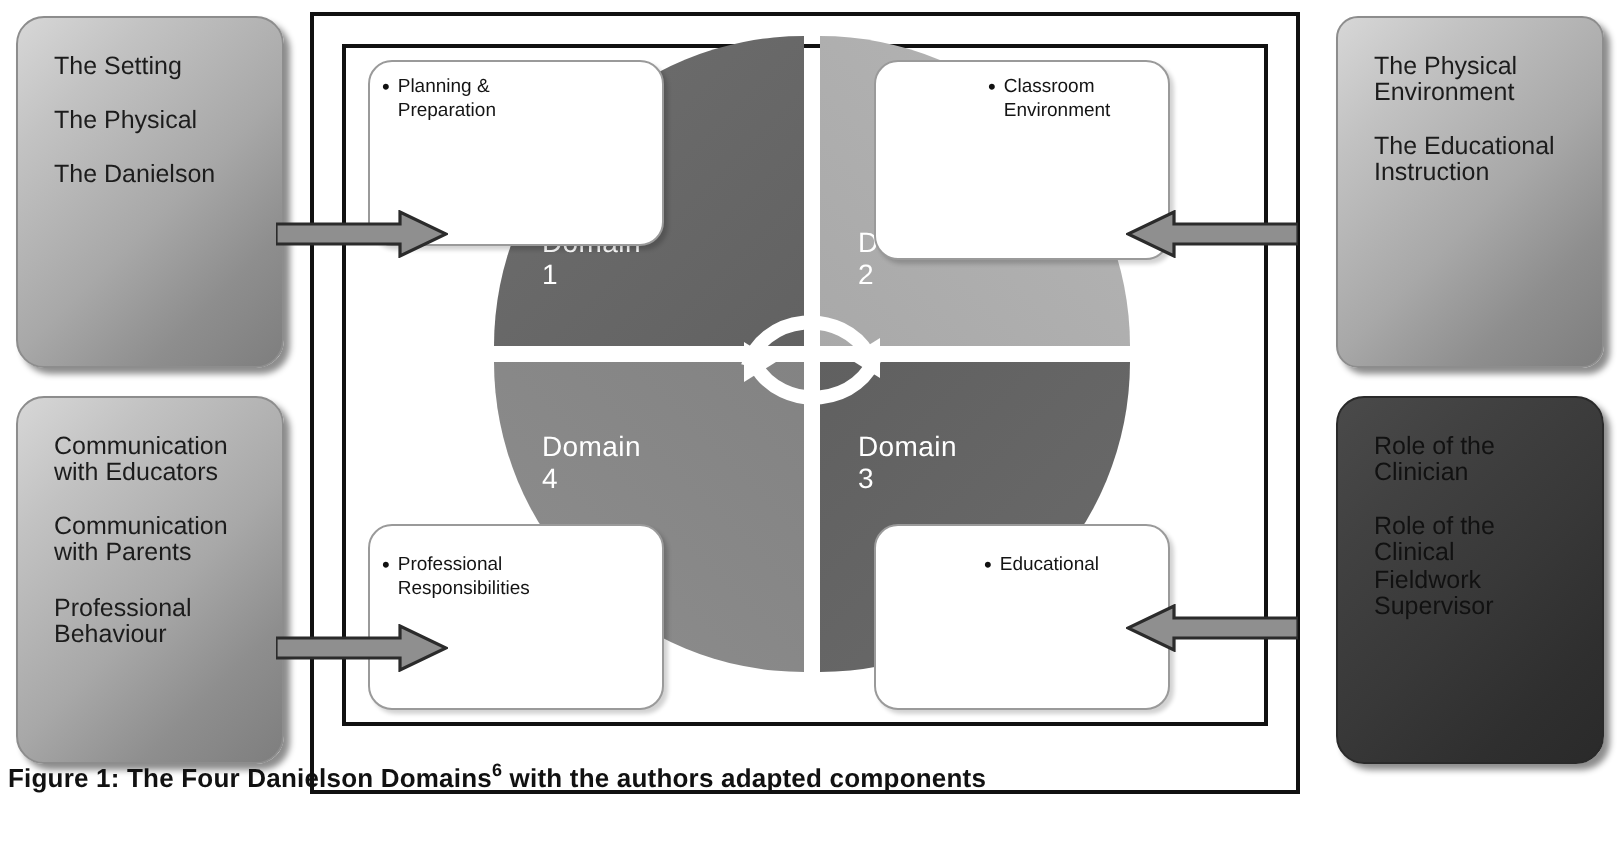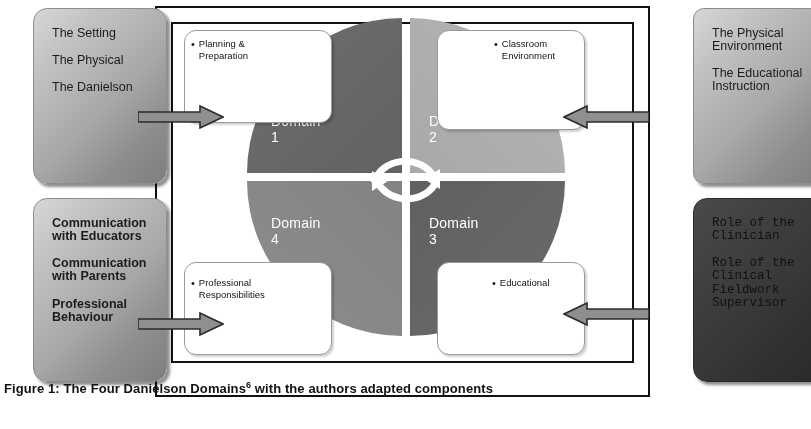--- a/index.html
+++ b/index.html
@@ -39,40 +39,38 @@
   .sidebox {
     position: absolute;
     border-radius: 14px;
     box-sizing: border-box;
     padding: 18px 14px 10px 18px;
     font-size: 12.5px;
     line-height: 1.05;
     color: #1a1a1a;
     border: 1px solid #8d8d8d;
     box-shadow: 3px 3px 3px rgba(0,0,0,0.45);
-    margin-left: 25px;
   }
   .sidebox.light {
     background: linear-gradient(135deg,#d7d7d7 0%, #c2c2c2 22%, #a8a8a8 55%, #8e8e8e 78%, #7e7e7e 100%);
     color: #1c1c1c;
   }
   .sidebox.dark {
     background: linear-gradient(135deg,#4a4a4a 0%, #414141 25%, #383838 55%, #2f2f2f 80%, #2a2a2a 100%);
     border: 1px solid #2a2a2a;
     color: #111111;
-    font-family: Liberation Mono, monospace;
   }
   .sidebox .line {
     margin: 0 0 14px 0;
     white-space: pre-line;
   }
   .sidebox .line:last-child { margin-bottom: 0; }
 
   #box-tl { left: 8px;   top: 8px;   width: 134px; height: 176px; }
-  #box-bl { left: 8px;   top: 198px; width: 134px; height: 184px; font-weight: bold; }
+  #box-bl { left: 8px;   top: 198px; width: 134px; height: 184px; }
   #box-tr { left: 668px; top: 8px;   width: 134px; height: 176px; border-radius: 11px; }
   #box-br { left: 668px; top: 198px; width: 134px; height: 184px; }
 
   
   .arrow { position: absolute; }
 
   
   .compbox {
     position: absolute;
     border: 1.5px solid #9a9a9a;

